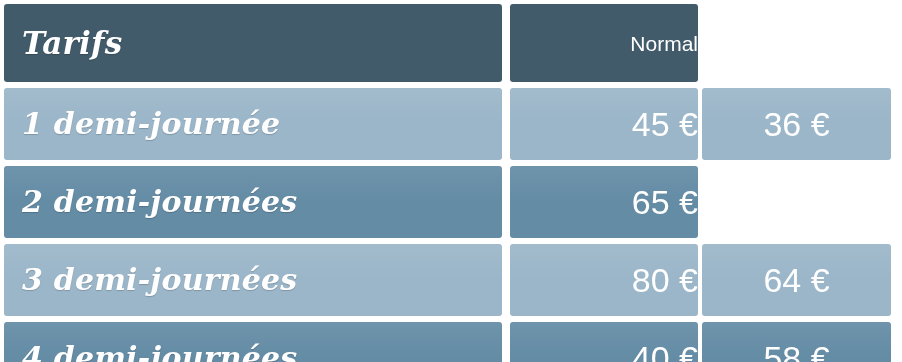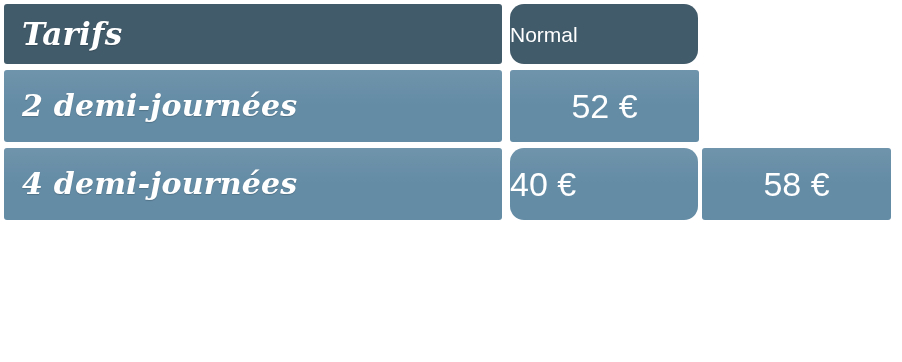--- a/index.html
+++ b/index.html
@@ -24,21 +24,21 @@
   }
 
   .row {
     display: flex;
     width: 100%;
     height: 66px;
     margin-bottom: 6px;
     box-sizing: border-box;
   }
   .row.header-row {
-    height: 60px;
+    height: 78px;
   }
   .row.data-row {
     height: 72px;
   }
 
   .cell {
     box-sizing: border-box;
     display: flex;
     align-items: center;
     border-radius: 3px;
@@ -50,22 +50,21 @@
   
   .col-label {
     width: 498px;
     margin-right: 8px;
     padding-left: 18px;
     justify-content: flex-start;
   }
   .col-normal {
     width: 188px;
     margin-right: 4px;
-    justify-content: flex-start;
-    border-radius: 14px;
+    justify-content: flex-end;
   }
   .col-etudiant {
     width: 189px;
     justify-content: center;
   }
 
   
   .tone-dark     { background: #425b6a; }
   .tone-light    { background: #9bb6c9; }
   .tone-medium   { background: #648ca5; }
@@ -117,30 +116,52 @@
 
   <div class="row header-row">
     <div class="cell col-label tone-dark">
       <span class="script-text title-text">Tarifs</span>
     </div>
     <div class="cell col-normal tone-dark">
       <span class="header-label">Normal</span>
     </div>
   </div>
 
+  <div class="row data-row">
+    <div class="cell col-label tone-light">
+      <span class="script-text">1 demi-journée</span>
+    </div>
+    <div class="cell col-normal tone-light">
+      <span class="price-text">45 €</span>
+    </div>
+    <div class="cell col-etudiant tone-light">
+      <span class="price-text">36 €</span>
+    </div>
+  </div>
 
   <div class="row data-row">
     <div class="cell col-label tone-medium">
       <span class="script-text">2 demi-journées</span>
     </div>
-    <div class="cell col-etudiant tone-medium">
-      <span class="price-text">52 €</span>
+    <div class="cell col-normal tone-medium">
+      <span class="price-text">65 €</span>
     </div>
   </div>
 
+  <div class="row data-row">
+    <div class="cell col-label tone-light">
+      <span class="script-text">3 demi-journées</span>
+    </div>
+    <div class="cell col-normal tone-light">
+      <span class="price-text">80 €</span>
+    </div>
+    <div class="cell col-etudiant tone-light">
+      <span class="price-text">64 €</span>
+    </div>
+  </div>
 
   <div class="row data-row">
     <div class="cell col-label tone-medium">
       <span class="script-text">4 demi-journées</span>
     </div>
     <div class="cell col-normal tone-medium">
       <span class="price-text">40 €</span>
     </div>
     <div class="cell col-etudiant tone-medium">
       <span class="price-text">58 €</span>

